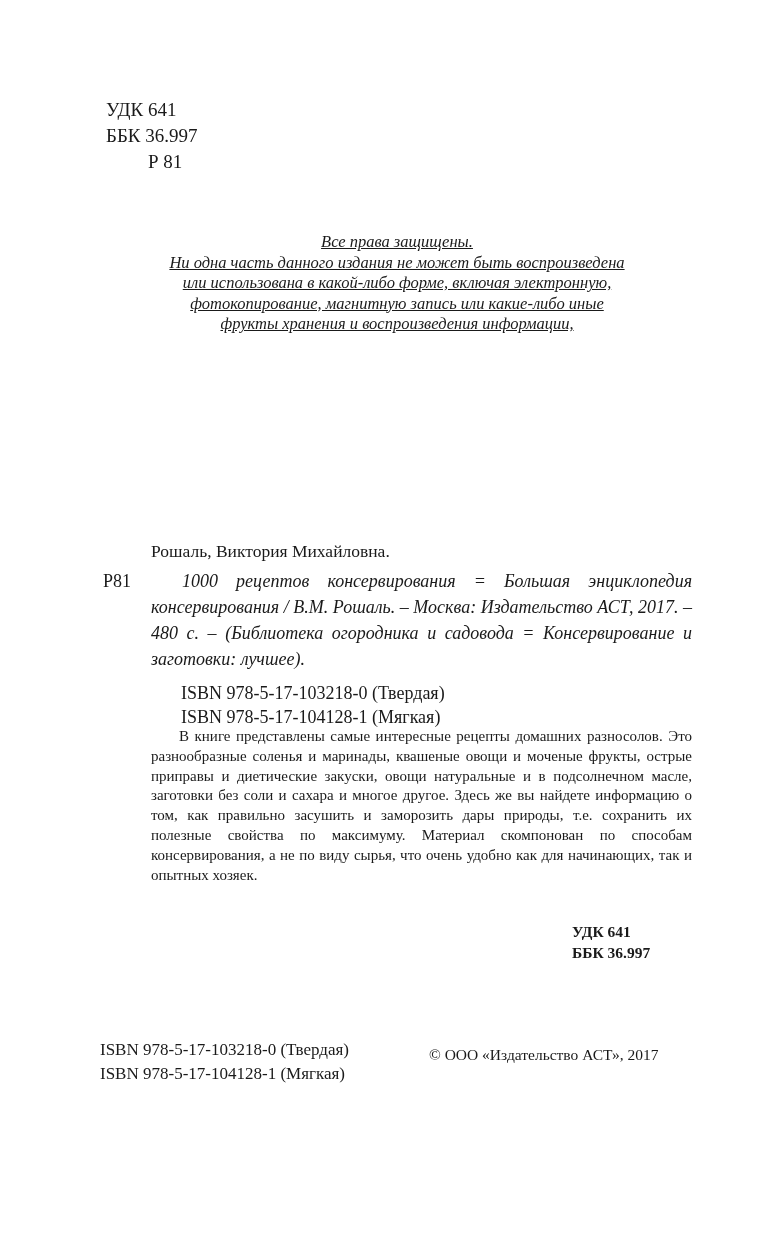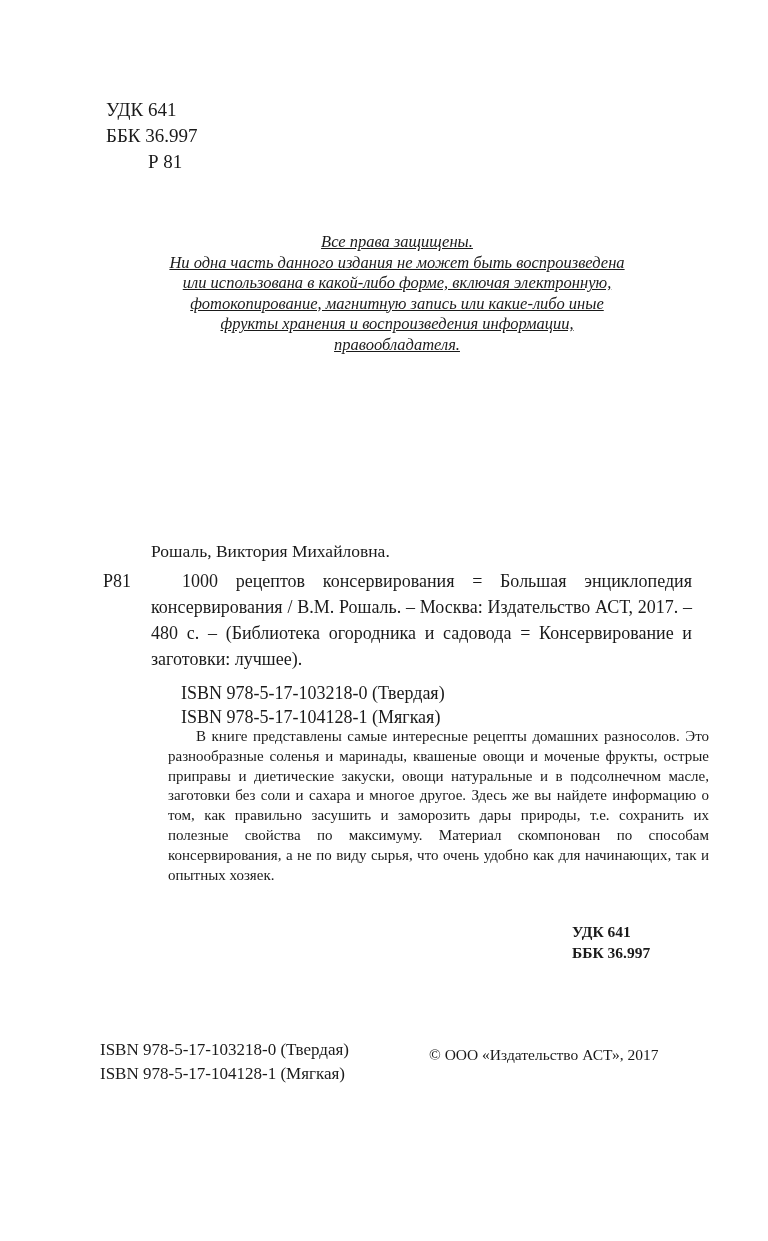--- a/index.html
+++ b/index.html
@@ -13,25 +13,26 @@
   .codes-top .indent { padding-left: 42px; }
   .rights {
     left: 130px; width: 534px; top: 232px; text-align: center;
     font-style: italic; font-size: 16.5px; line-height: 20.5px; text-decoration: underline;
   }
   .author { left: 151px; top: 541px; font-size: 17.5px; font-weight: normal; }
   .biblio-code { left: 103px; top: 568px; font-size: 18px; line-height: 26px; }
   .biblio {
     left: 151px; width: 541px; top: 568px; font-size: 18px; line-height: 26px;
     text-align: justify;
+    font-style: italic;
   }
   .biblio p { margin: 0; text-indent: 31px; }
   .isbn-mid { left: 181px; top: 681px; font-size: 18px; line-height: 24px; }
   .abstract {
-    left: 168px; width: 541px; top: 727px; font-size: 15px; line-height: 19.8px;
+    left: 151px; width: 541px; top: 727px; font-size: 15px; line-height: 19.8px;
     text-align: justify;
   }
   .abstract p { margin: 0; text-indent: 28px; }
   .codes-bottom {
     left: 572px; width: 120px; top: 921px; font-size: 15.5px; line-height: 21px;
     font-weight: bold; text-align: left;
   }
   .isbn-bottom { left: 100px; top: 1038px; font-size: 17px; line-height: 24px; }
   .copyright { left: 429px; top: 1043px; font-size: 15.5px; line-height: 23px; }
 </style>
@@ -43,21 +44,20 @@
   <div>ББК 36.997</div>
   <div class="indent">Р 81</div>
 </div>
 
 <div class="abs rights">
   <div>Все права защищены.</div>
   <div>Ни одна часть данного издания не может быть воспроизведена</div>
   <div>или использована в какой-либо форме, включая электронную,</div>
   <div>фотокопирование, магнитную запись или какие-либо иные</div>
   <div>фрукты хранения и воспроизведения информации,</div>
-  <div>правообладателя.</div>
 </div>
 
 <div class="abs author">Рошаль, Виктория Михайловна.</div>
 
 <div class="abs biblio-code">Р81</div>
 
 <div class="abs biblio">
   <p>1000 рецептов консервирования = Большая энциклопедия консервирования / В.М. Рошаль. – Москва: Издательство АСТ, 2017. – 480 с. – (Библиотека огородника и садовода = Консервирование и заготовки: лучшее).</p>
 </div>
 

